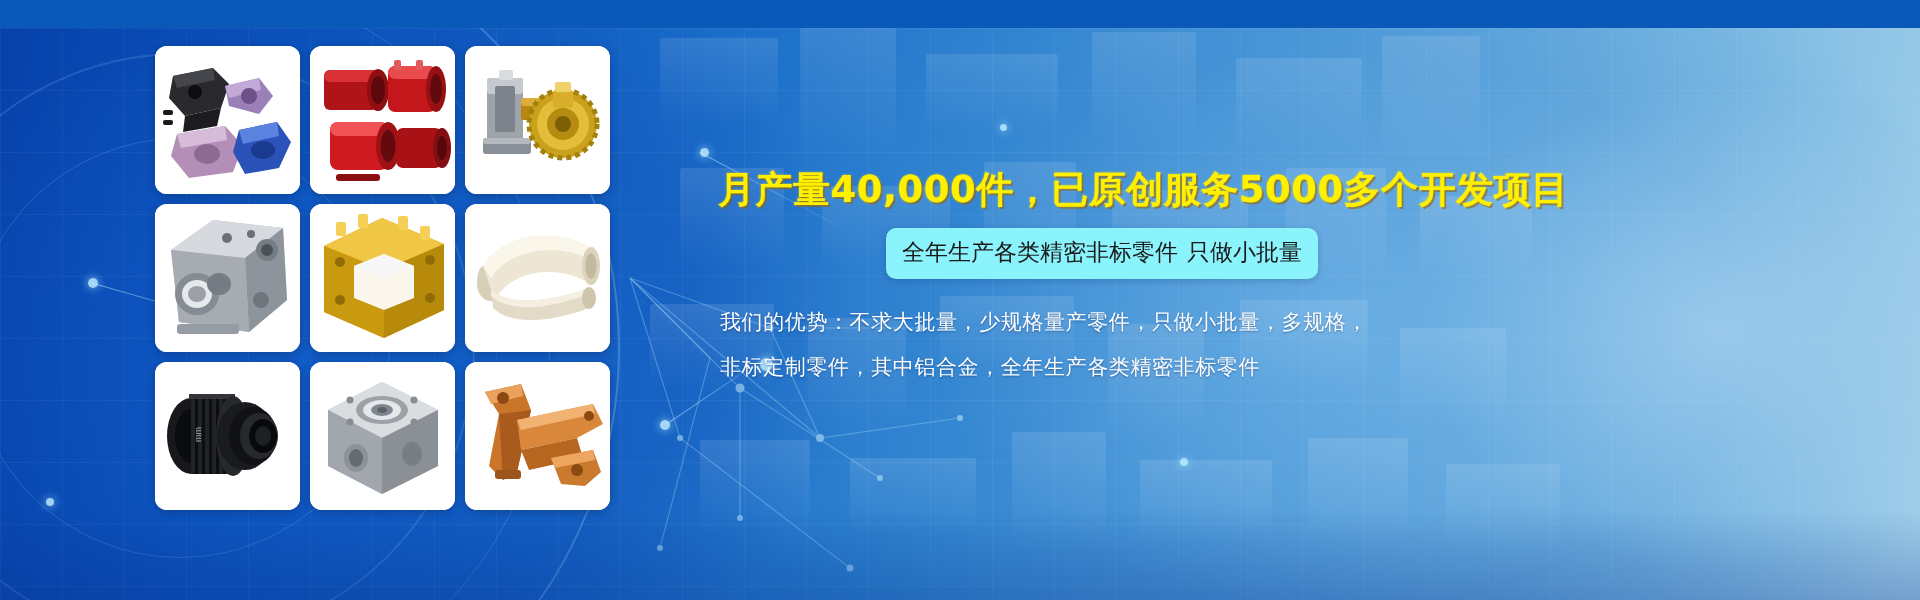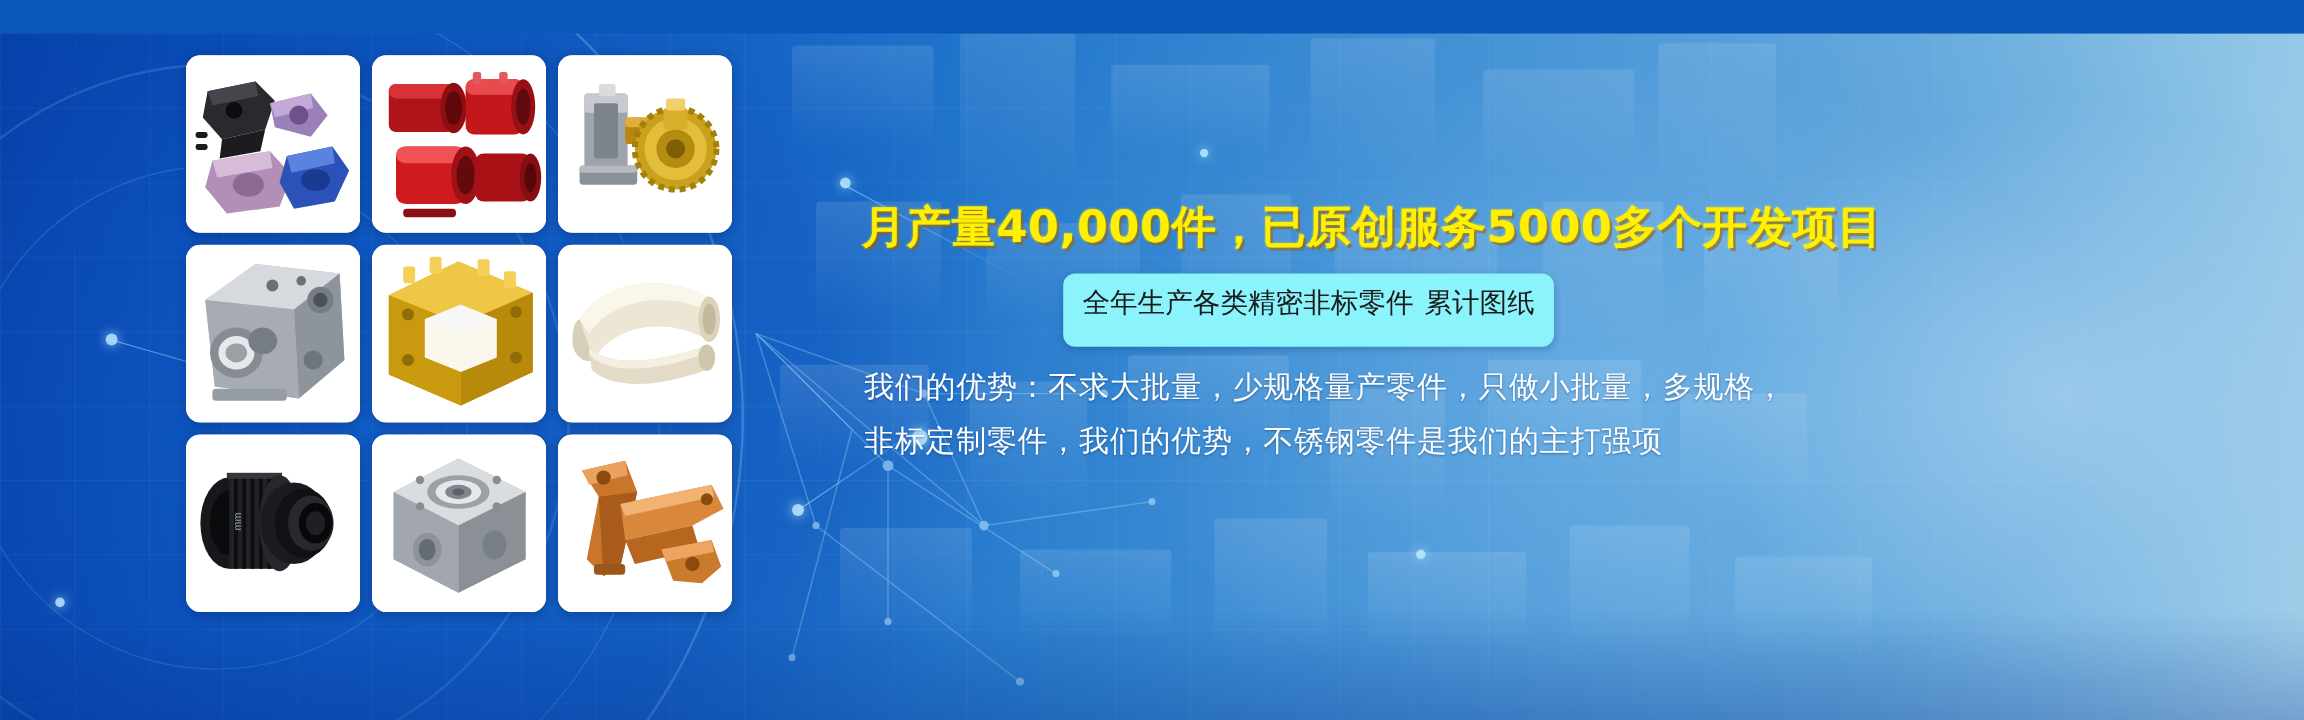--- a/index.html
+++ b/index.html
@@ -93,39 +93,39 @@
     font-size:37px; font-weight:bold; letter-spacing:.5px;
     color:#fff000;
     text-shadow:2px 2px 0 rgba(150,90,0,0.55), 0 0 2px rgba(255,240,0,0.9);
     white-space:nowrap;
     font-family:"DejaVu Sans","Liberation Sans",sans-serif;
   }
   #highlight-band{
     position:absolute; left:168px; top:200px;
     background:#8af3fb;
     border-radius:10px;
-    padding:9px 16px 21px 16px;
+    padding:9px 16px 11px 16px;
     white-space:nowrap;
     display:flex; align-items:baseline;
     box-shadow:0 2px 6px rgba(0,30,80,0.20);
   }
   .band-normal{
     font-size:23px; color:#1a1a1a; font-weight:normal;
     font-family:"DejaVu Sans","Liberation Sans",sans-serif;
   }
   .band-strong{
     font-size:33px; color:#ee1111; font-weight:bold; letter-spacing:.5px;
     font-family:"DejaVu Sans","Liberation Sans",sans-serif;
     position:relative; top:2px;
   }
   .band-gap{ display:inline-block; width:9px; }
 
   #body-copy{
     position:absolute; left:2px; top:272px; width:1010px;
-    font-size:25px; line-height:45px; color:#ffffff;
+    font-size:21px; line-height:45px; color:#ffffff;
     letter-spacing:.6px;
     text-shadow:0 1px 2px rgba(0,35,90,0.45);
     font-family:"DejaVu Sans","Liberation Sans",sans-serif;
   }
   #body-copy p{ white-space:nowrap; }
 </style>
 </head>
 <body>
 
 <div id="banner">
@@ -410,22 +410,22 @@
 
   </div>
 
   <div id="copy">
 
     <div id="headline">月产量40,000件，已原创服务5000多个开发项目</div>
 
     <div id="highlight-band">
       <span class="band-normal">全年生产各类精密非标零件</span>
       <span class="band-gap"></span>
-      <span class="band-normal">累计图纸</span>
+      <span class="band-normal">只做小批量</span>
     </div>
 
     <div id="body-copy">
       <p>我们的优势：不求大批量，少规格量产零件，只做小批量，多规格，</p>
-      <p>非标定制零件，我们的优势，不锈钢零件是我们的主打强项</p>
+      <p>非标定制零件，其中铝合金，全年生产各类精密非标零件</p>
     </div>
 
   </div>
 </div>
 
 </body></html>

